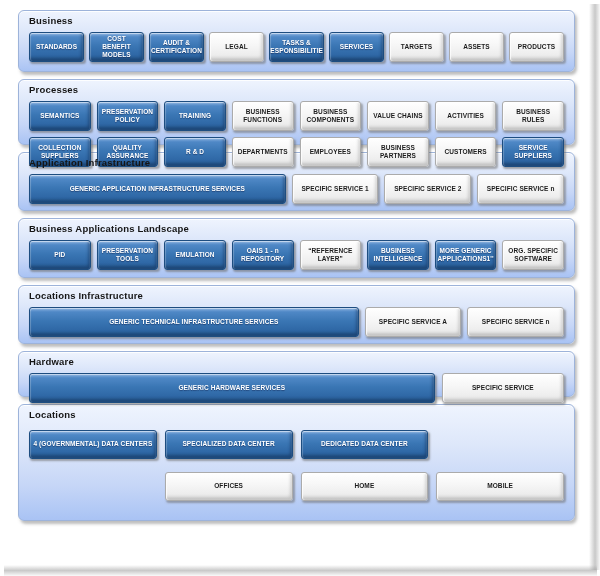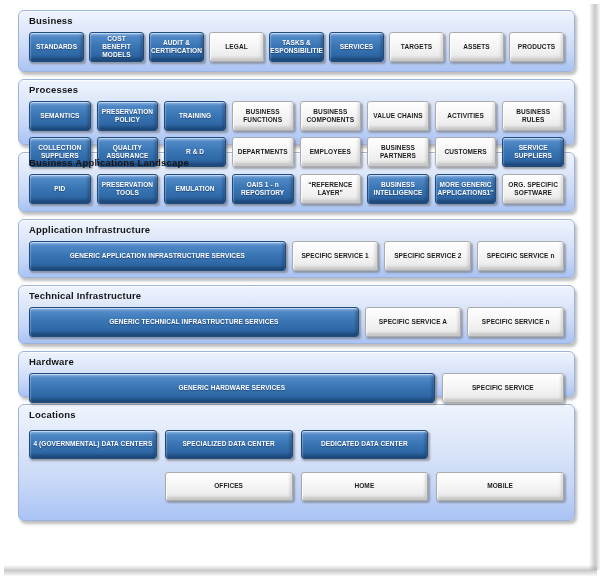--- a/index.html
+++ b/index.html
@@ -130,20 +130,39 @@
   </div>
             <div class="btn white">
     <span class="btn-label">CUSTOMERS</span>
   </div>
             <div class="btn blue">
     <span class="btn-label">SERVICE SUPPLIERS</span>
   </div>
           </div>
         </div>
   </section>
+      <section class="panel s4">
+    <h2 class="panel-title">Application Infrastructure</h2>
+    <div class="rows">
+          <div class="row">
+            <div class="btn blue">
+    <span class="btn-label">GENERIC APPLICATION INFRASTRUCTURE SERVICES</span>
+  </div>
+            <div class="btn white">
+    <span class="btn-label">SPECIFIC SERVICE 1</span>
+  </div>
+            <div class="btn white">
+    <span class="btn-label">SPECIFIC SERVICE 2</span>
+  </div>
+            <div class="btn white">
+    <span class="btn-label">SPECIFIC SERVICE n</span>
+  </div>
+          </div>
+        </div>
+  </section>
       <section class="panel s3">
     <h2 class="panel-title">Business Applications Landscape</h2>
     <div class="rows">
           <div class="row">
             <div class="btn blue">
     <span class="btn-label">PID</span>
   </div>
             <div class="btn blue">
     <span class="btn-label">PRESERVATION TOOLS</span>
   </div>
@@ -161,41 +180,22 @@
   </div>
             <div class="btn blue">
     <span class="btn-label">MORE GENERIC APPLICATIONS1''</span>
   </div>
             <div class="btn white">
     <span class="btn-label">ORG. SPECIFIC SOFTWARE</span>
   </div>
           </div>
         </div>
   </section>
-      <section class="panel s4">
-    <h2 class="panel-title">Application Infrastructure</h2>
-    <div class="rows">
-          <div class="row">
-            <div class="btn blue">
-    <span class="btn-label">GENERIC APPLICATION INFRASTRUCTURE SERVICES</span>
-  </div>
-            <div class="btn white">
-    <span class="btn-label">SPECIFIC SERVICE 1</span>
-  </div>
-            <div class="btn white">
-    <span class="btn-label">SPECIFIC SERVICE 2</span>
-  </div>
-            <div class="btn white">
-    <span class="btn-label">SPECIFIC SERVICE n</span>
-  </div>
-          </div>
-        </div>
-  </section>
       <section class="panel s5">
-    <h2 class="panel-title">Technical Infrastructure</h2>
+    <h2 class="panel-title">Locations Infrastructure</h2>
     <div class="rows">
           <div class="row">
             <div class="btn blue">
     <span class="btn-label">GENERIC TECHNICAL INFRASTRUCTURE SERVICES</span>
   </div>
             <div class="btn white">
     <span class="btn-label">SPECIFIC SERVICE A</span>
   </div>
             <div class="btn white">
     <span class="btn-label">SPECIFIC SERVICE n</span>

